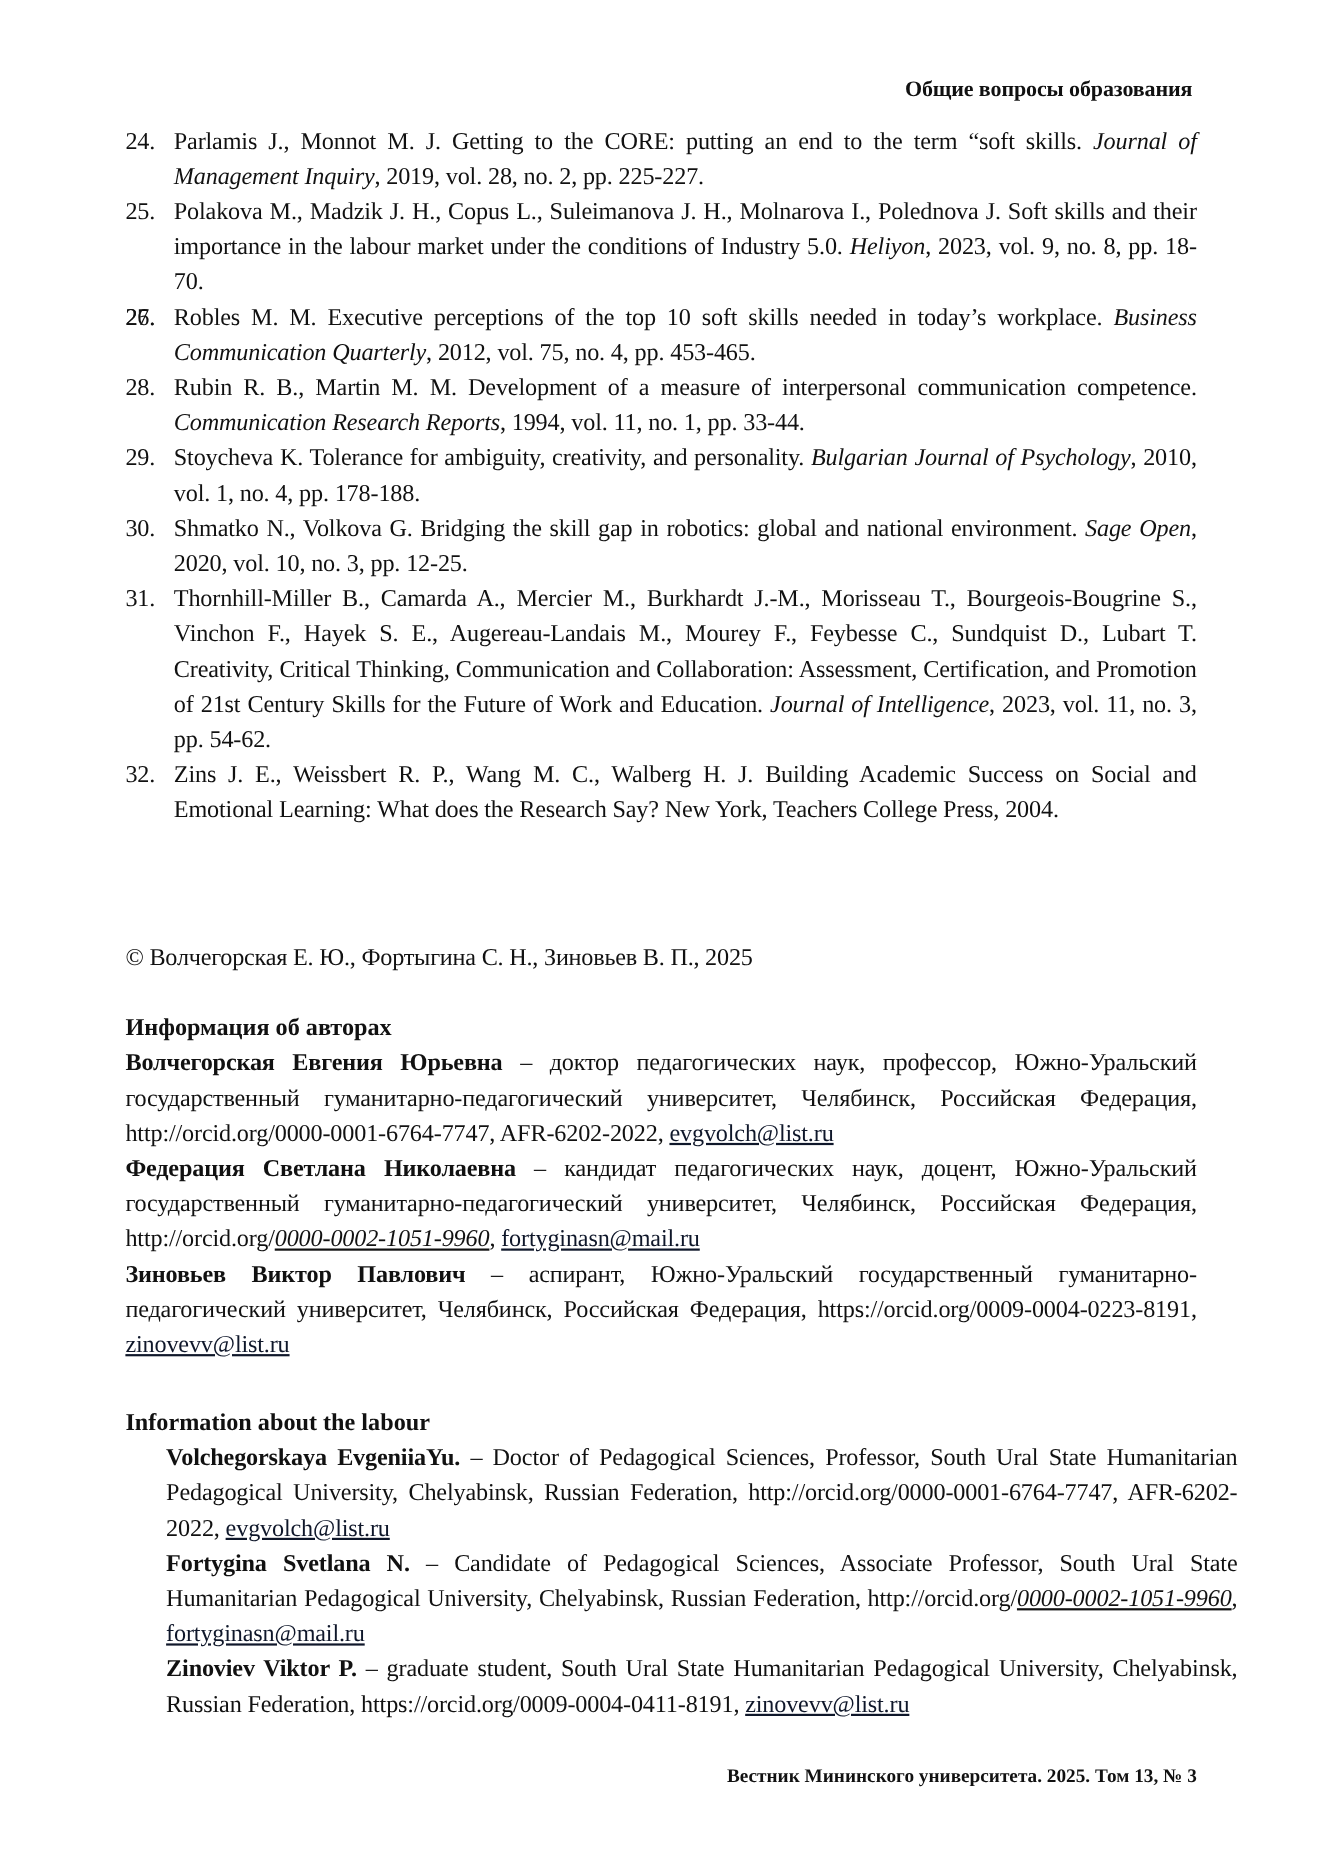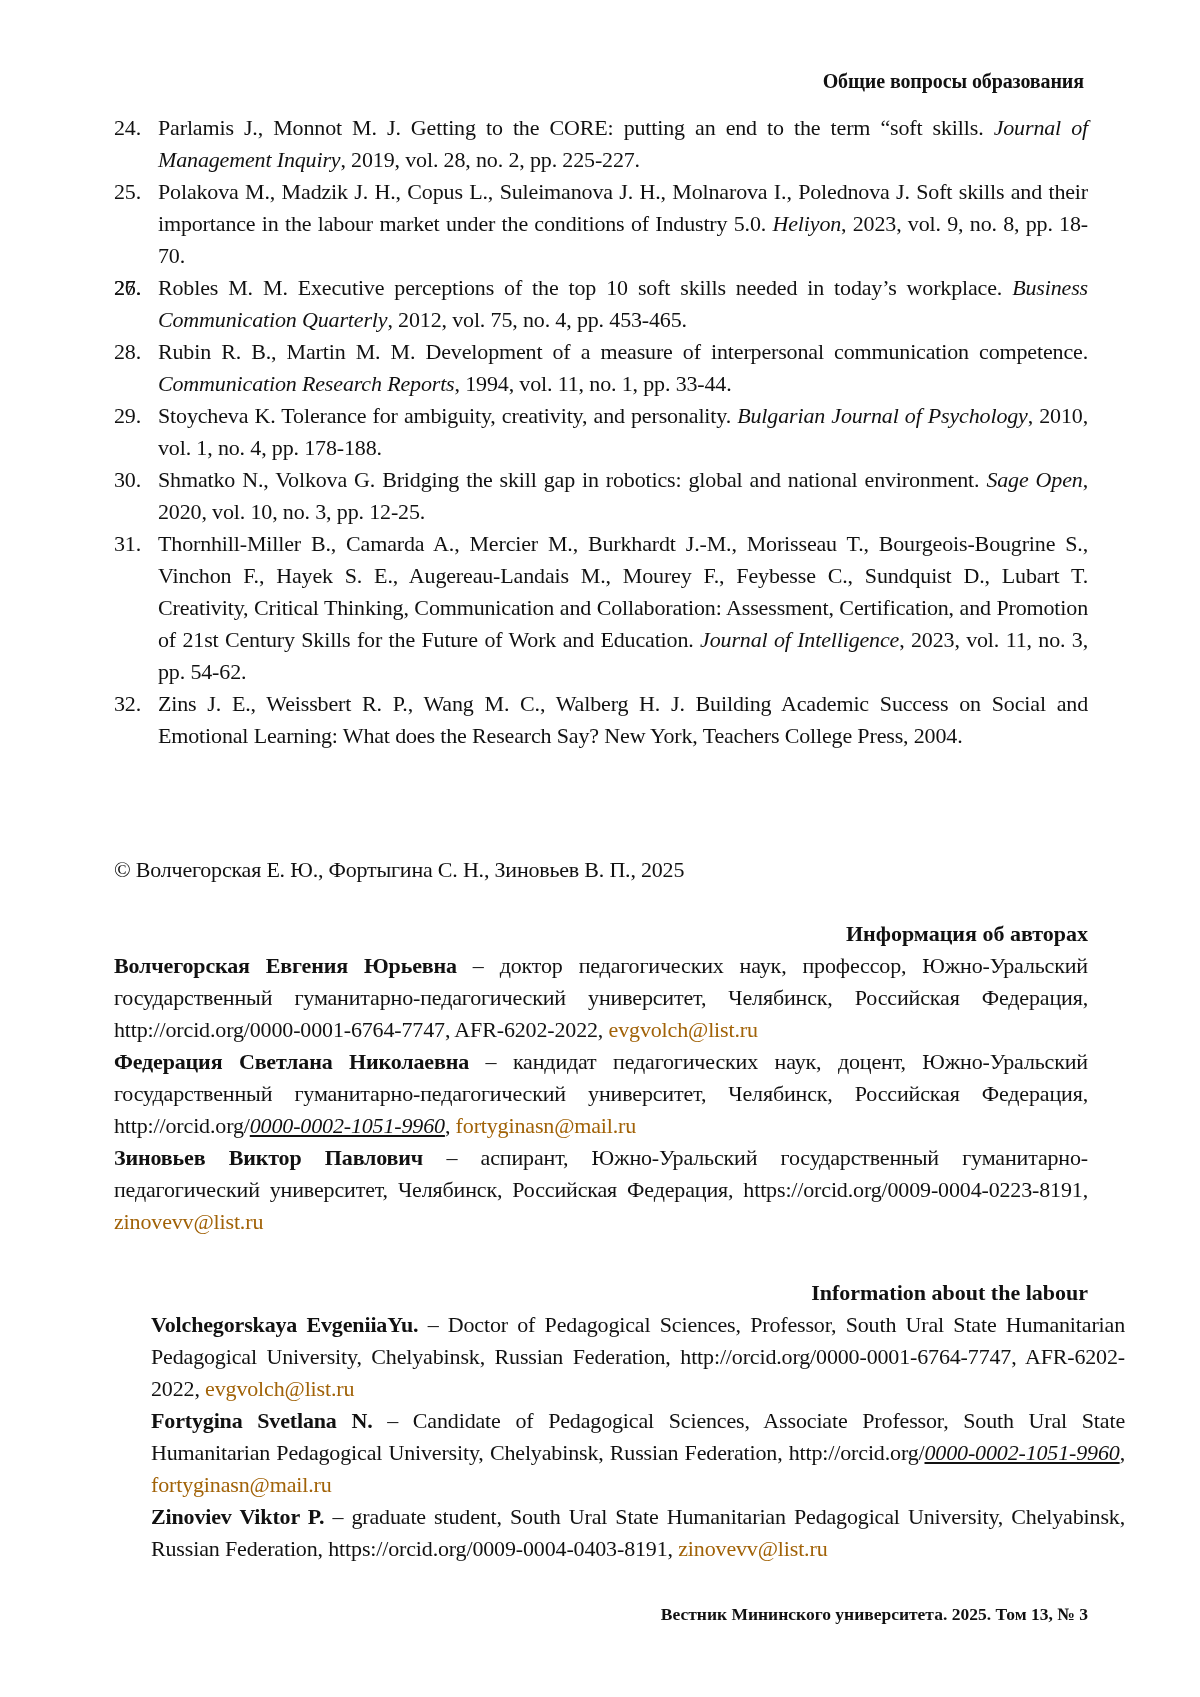--- a/index.html
+++ b/index.html
@@ -18,30 +18,30 @@
     position: relative; padding-left: 44px;
     font-size: 22px; line-height: 32px; text-align: justify;
     letter-spacing: -0.15px;
   }
   .ref-num { position: absolute; left: 0; top: 0; }
   .ref i { font-style: italic; }
   .copyright {
     position: absolute; left: 0; top: 854px; font-size: 22px; line-height: 32px; letter-spacing: -0.2px;
   }
   .section-title {
-    position: absolute; left: 0; width: 974px; text-align: right;
+    position: absolute; left: 0; width: 974px; text-align: left;
     font-weight: bold; font-size: 22px; line-height: 32px;
   }
   .authors { position: absolute; left: 0; width: 974px; }
   .author {
     font-size: 22px; line-height: 32px; text-align: justify; letter-spacing: -0.15px;
   }
   .author b { font-weight: bold; }
   .u { text-decoration: underline; font-style: italic; }
-  .link { color: #a16207; }
+  .link { color: #0f172a; text-decoration: underline; }
   .footer {
     position: absolute; right: 0; top: 1604px;
     font-weight: bold; font-size: 17.5px;
   }
 </style>
 </head>
 <body>
 
 <div class="page">
 
@@ -65,17 +65,17 @@
   <div class="authors" style="top: 950px;">
     <div class="author"><b>Волчегорская Евгения Юрьевна</b><span> – доктор педагогических наук, профессор, Южно-Уральский государственный гуманитарно-педагогический университет, Челябинск, Российская Федерация, http://orcid.org/0000-0001-6764-7747, AFR-6202-2022, </span><span class="u"></span><span></span><a class="link">evgvolch@list.ru</a></div>
     <div class="author"><b>Федерация Светлана Николаевна</b><span> – кандидат педагогических наук, доцент, Южно-Уральский государственный гуманитарно-педагогический университет, Челябинск, Российская Федерация, http://orcid.org/</span><span class="u">0000-0002-1051-9960</span><span>, </span><a class="link">fortyginasn@mail.ru</a></div>
     <div class="author"><b>Зиновьев Виктор Павлович</b><span> – аспирант, Южно-Уральский государственный гуманитарно-педагогический университет, Челябинск, Российская Федерация, https://orcid.org/0009-0004-0223-8191, </span><span class="u"></span><span></span><a class="link">zinovevv@list.ru</a></div>
   </div>
 
   <div class="section-title" style="top: 1277px;">Information about the labour</div>
   <div class="authors" style="top: 1309px; margin-left: 37px;">
     <div class="author"><b>Volchegorskaya EvgeniiaYu.</b><span> – Doctor of Pedagogical Sciences, Professor, South Ural State Humanitarian Pedagogical University, Chelyabinsk, Russian Federation, http://orcid.org/0000-0001-6764-7747, AFR-6202-2022, </span><span class="u"></span><span></span><a class="link">evgvolch@list.ru</a></div>
     <div class="author"><b>Fortygina Svetlana N.</b><span> – Candidate of Pedagogical Sciences, Associate Professor, South Ural State Humanitarian Pedagogical University, Chelyabinsk, Russian Federation, http://orcid.org/</span><span class="u">0000-0002-1051-9960</span><span>, </span><a class="link">fortyginasn@mail.ru</a></div>
-    <div class="author"><b>Zinoviev Viktor P.</b><span> – graduate student, South Ural State Humanitarian Pedagogical University, Chelyabinsk, Russian Federation, https://orcid.org/0009-0004-0403-8191, </span><span class="u"></span><span></span><a class="link">zinovevv@list.ru</a></div>
+    <div class="author"><b>Zinoviev Viktor P.</b><span> – graduate student, South Ural State Humanitarian Pedagogical University, Chelyabinsk, Russian Federation, https://orcid.org/0009-0004-0411-8191, </span><span class="u"></span><span></span><a class="link">zinovevv@list.ru</a></div>
   </div>
 
   <div class="footer">Вестник Мининского университета. 2025. Том 13, № 3</div>
 </div>
 
 </body></html>

